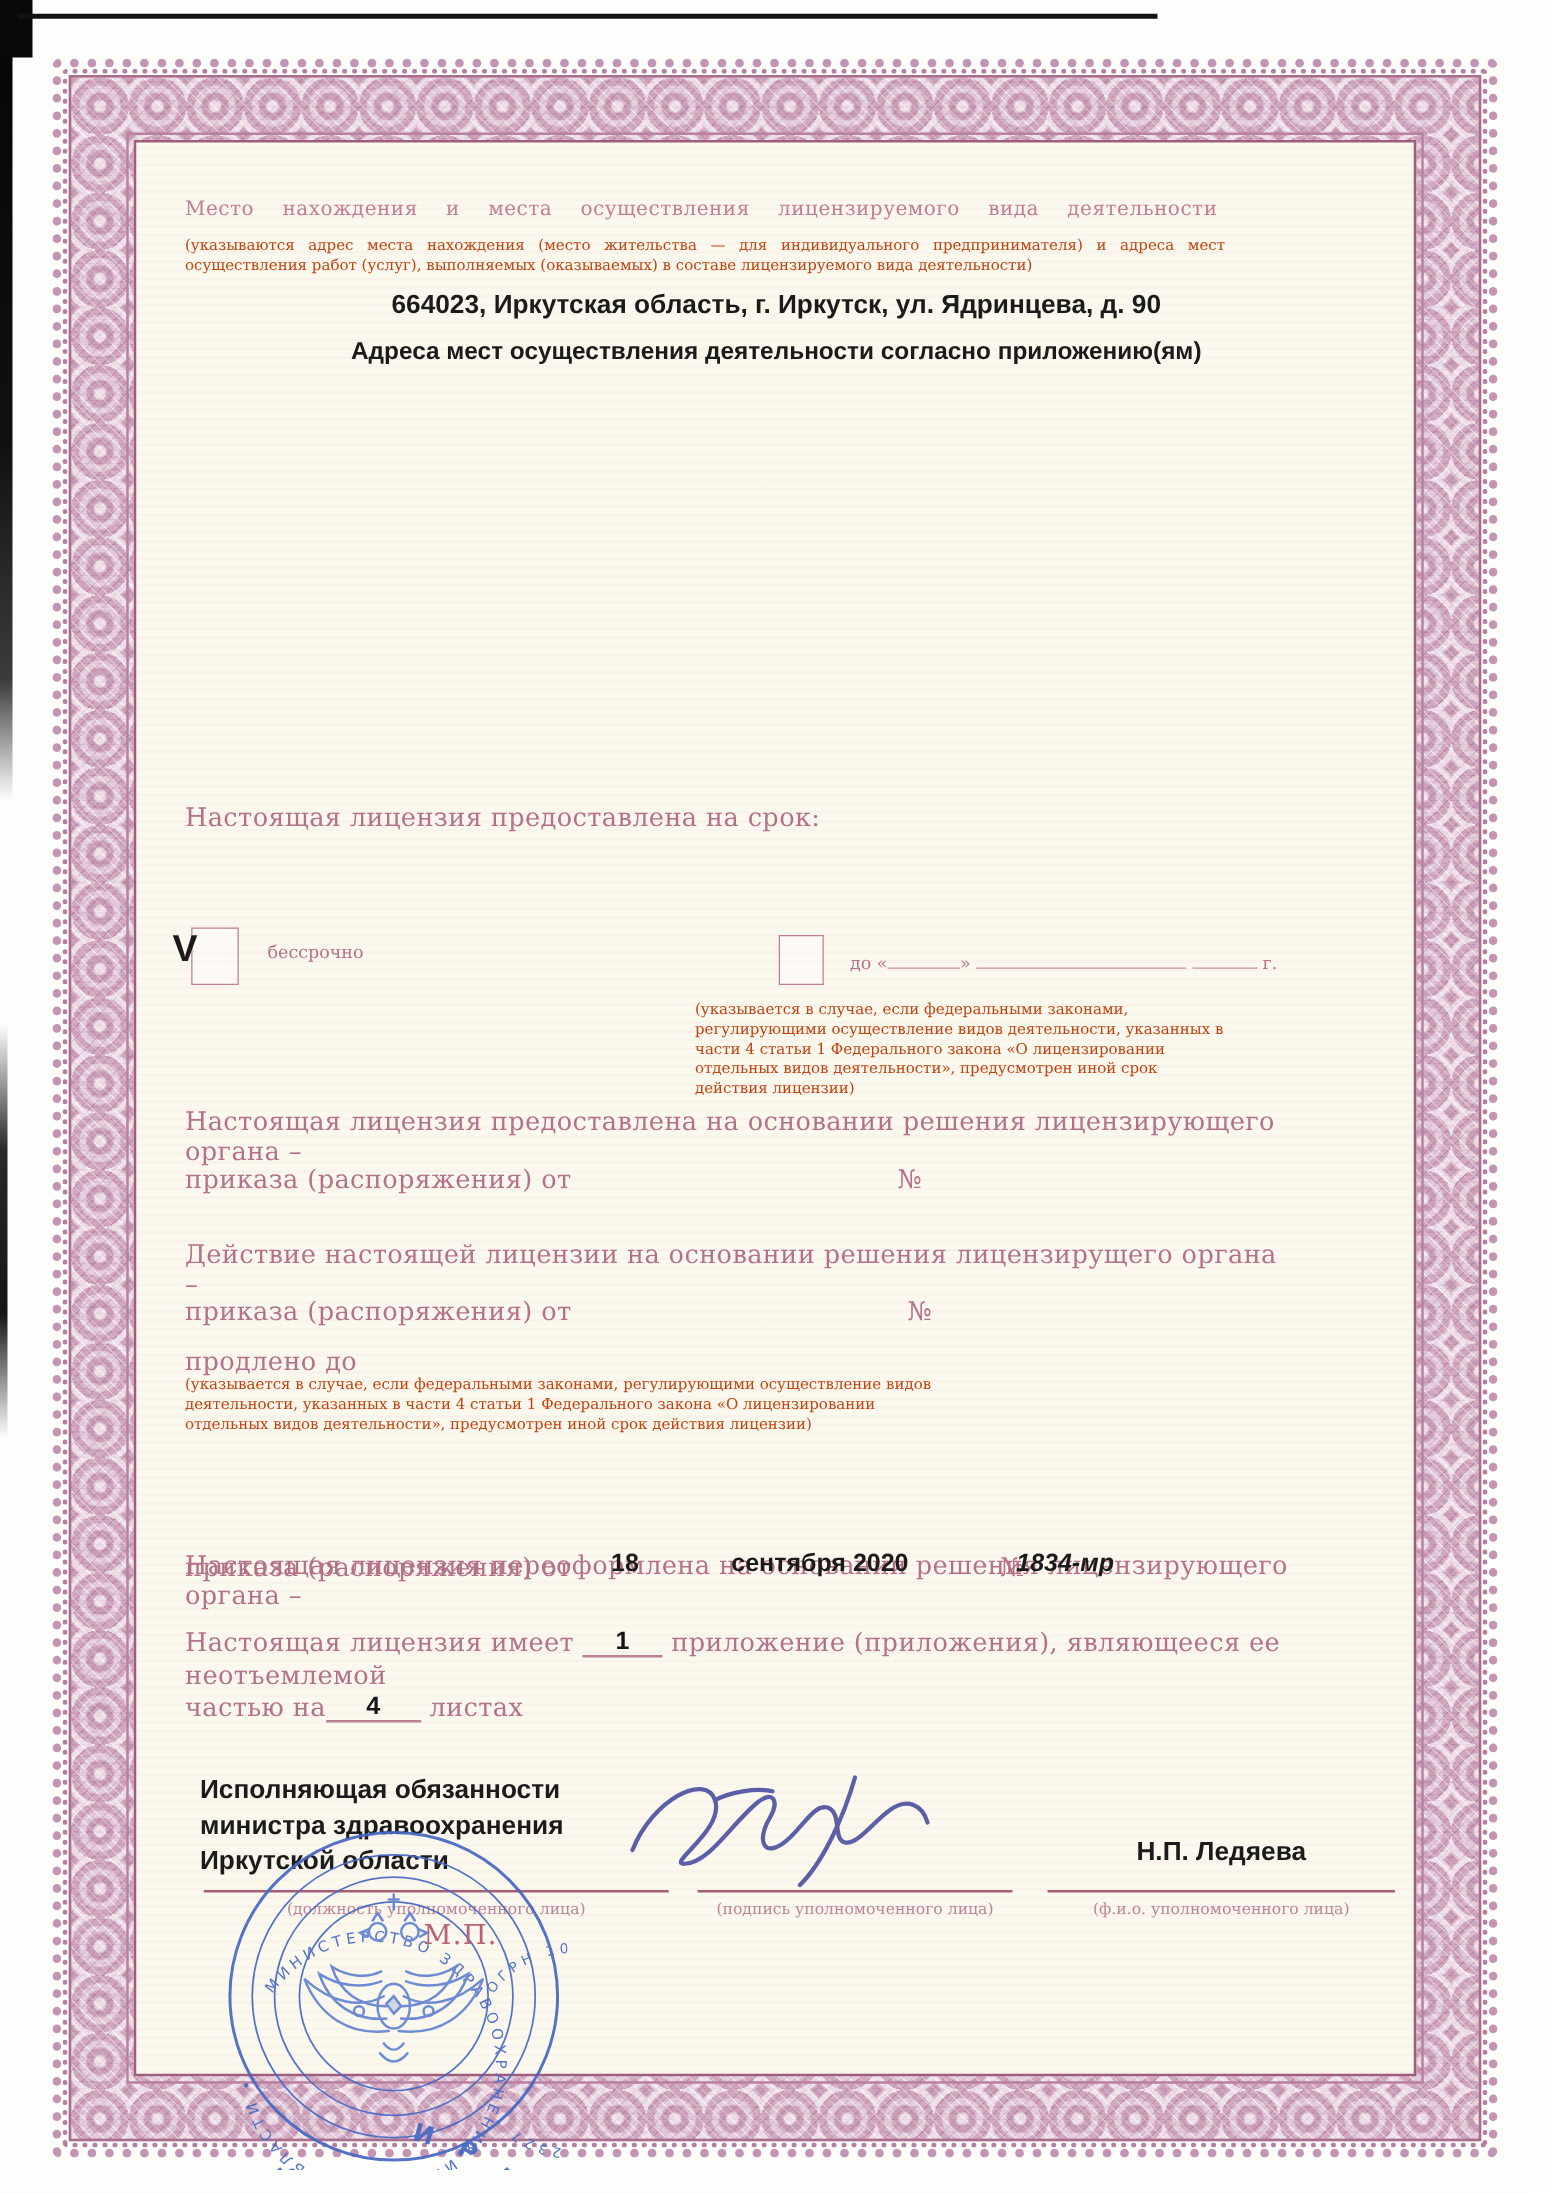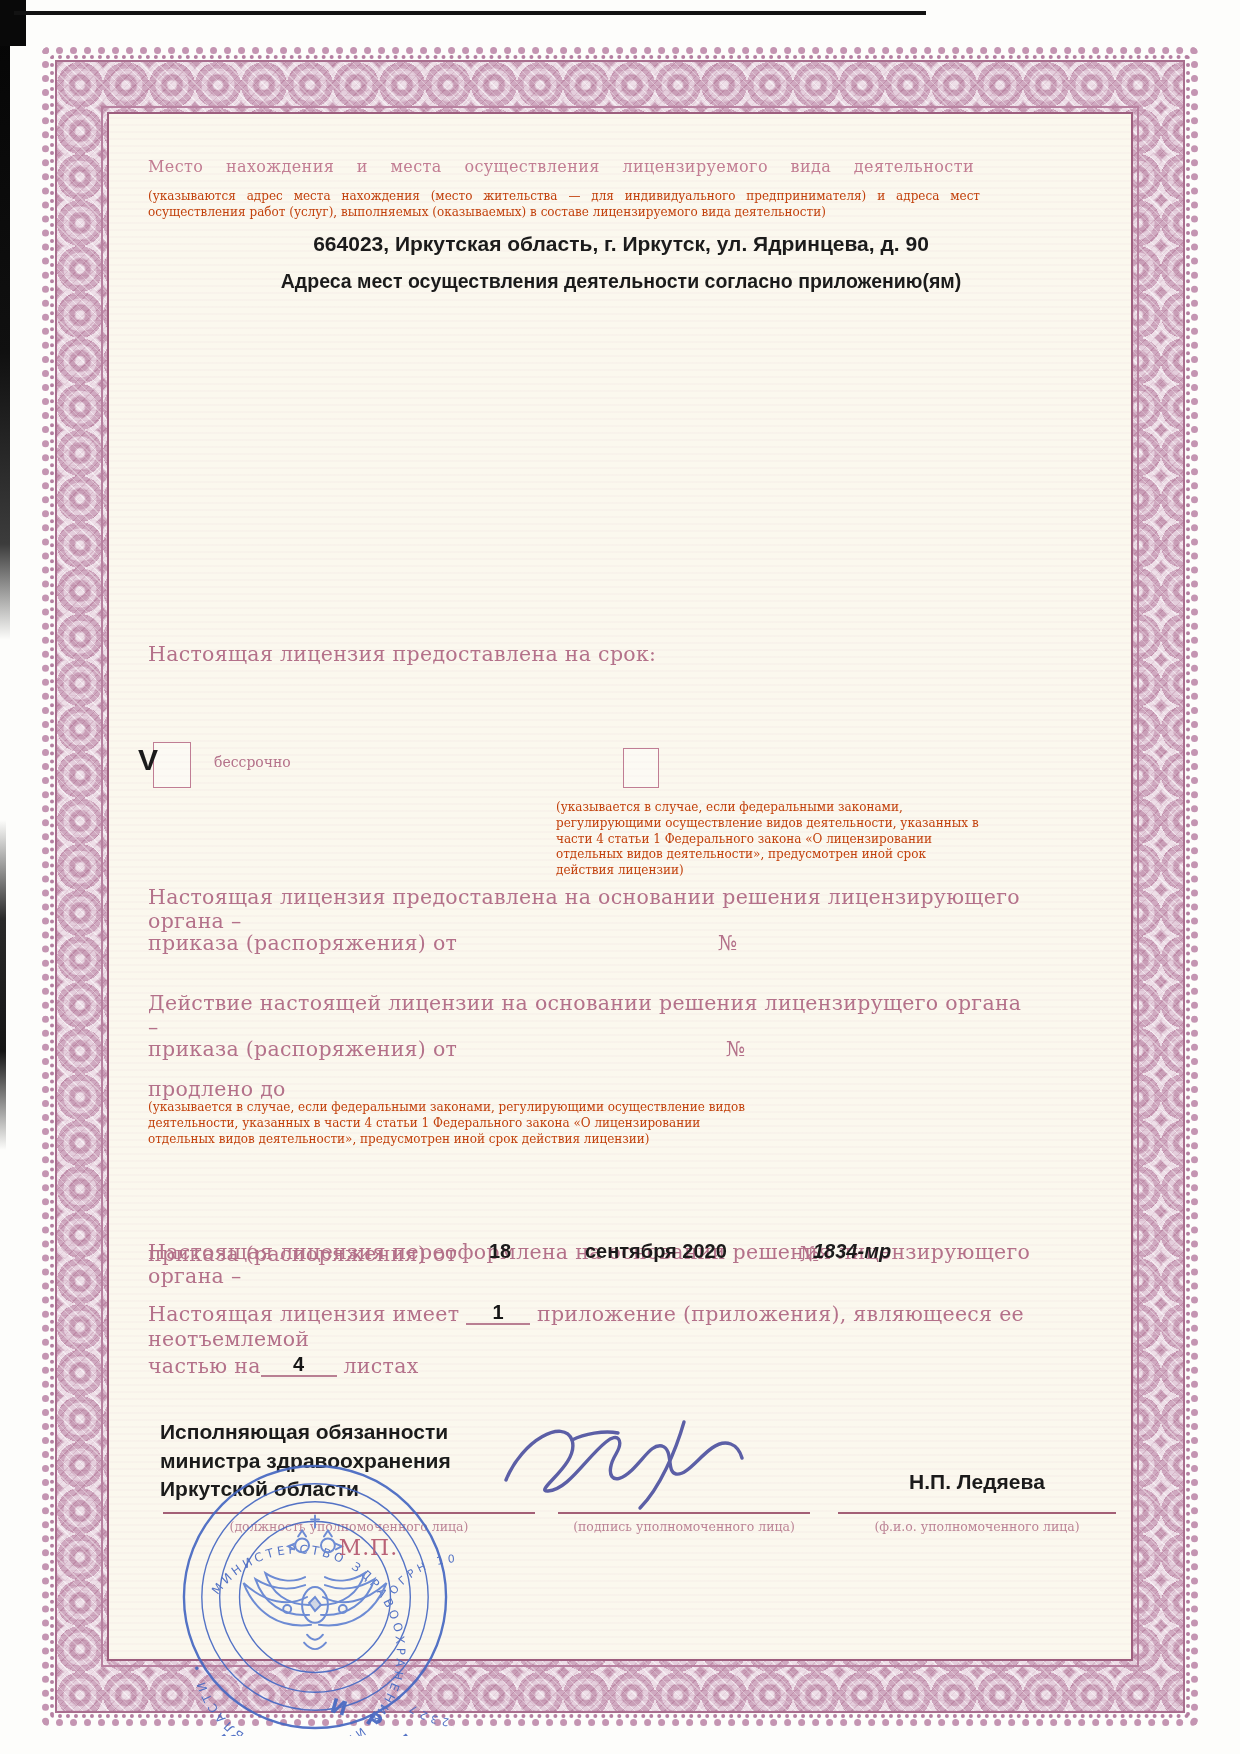--- a/index.html
+++ b/index.html
@@ -88,20 +88,26 @@
   <div class="abs addr blackb center">664023, Иркутская область, г. Иркутск, ул. Ядринцева, д. 90</div>
   <div class="abs addr-note blackb center">Адреса мест осуществления деятельности согласно приложению(ям)</div>
 
   <div class="abs term-label pink serif20">Настоящая лицензия предоставлена на срок:</div>
 
   <div class="chk" style="left:153px; top:742px;"></div>
   <div class="abs vmark blackb">V</div>
   <div class="abs pink opt" style="left:214px; top:754px;">бессрочно</div>
 
   <div class="chk" style="left:623px; top:748px; width:36px; height:40px;"></div>
+  <div class="abs pink opt" style="left:680px; top:757px; width:400px; white-space:nowrap;">
+    <span>до «</span><span class="blank" style="width:58px;"></span><span>»</span>
+    <span class="blank" style="width:168px;"></span>
+    <span class="blank" style="width:52px;"></span>
+    <span>г.</span>
+  </div>
   <div class="abs note-right fine" style="text-align:left;">(указывается в случае, если федеральными законами, регулирующими осуществление видов деятельности, указанных в части 4 статьи 1 Федерального закона «О лицензировании отдельных видов деятельности», предусмотрен иной срок действия лицензии)</div>
 
   <div class="abs pink serif20" style="left:148px; top:885px; width:880px;">Настоящая лицензия предоставлена на основании решения лицензирующего органа –</div>
   <div class="abs pink serif20" style="left:148px; top:931px;">приказа (распоряжения)  от</div>
   <div class="abs pink serif20" style="left:718px; top:931px;">№</div>
 
   <div class="abs pink serif20" style="left:148px; top:991px; width:880px;">Действие настоящей лицензии на основании решения лицензирущего органа –</div>
   <div class="abs pink serif20" style="left:148px; top:1037px;">приказа (распоряжения)  от</div>
   <div class="abs pink serif20" style="left:726px; top:1037px;">№</div>
   <div class="abs pink serif20" style="left:148px; top:1077px;">продлено до</div>

